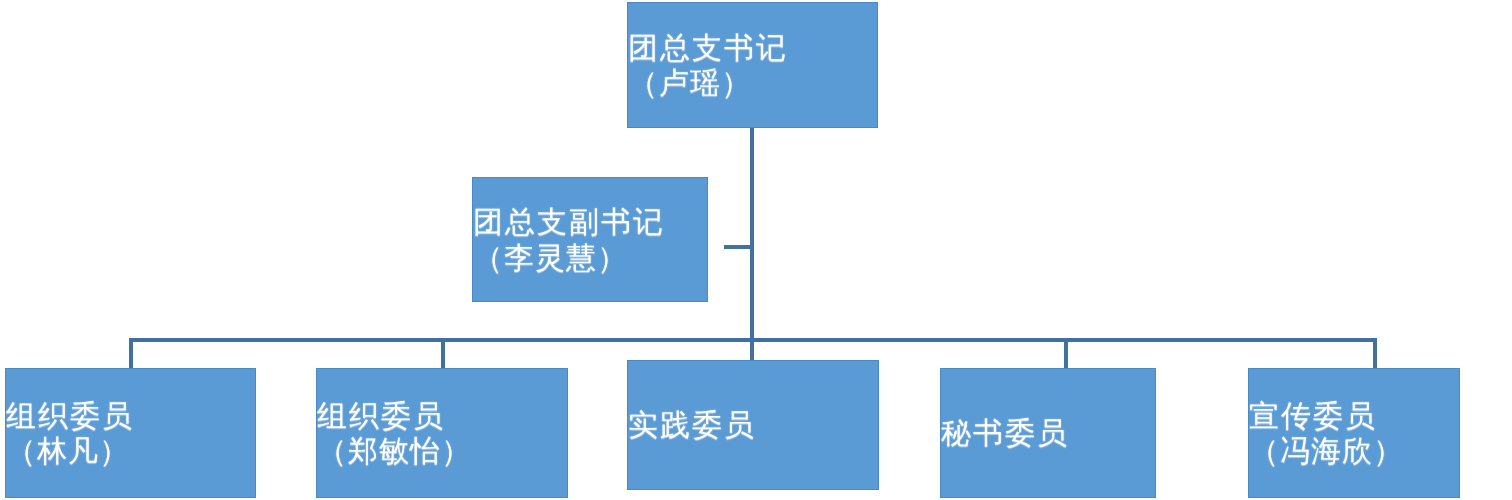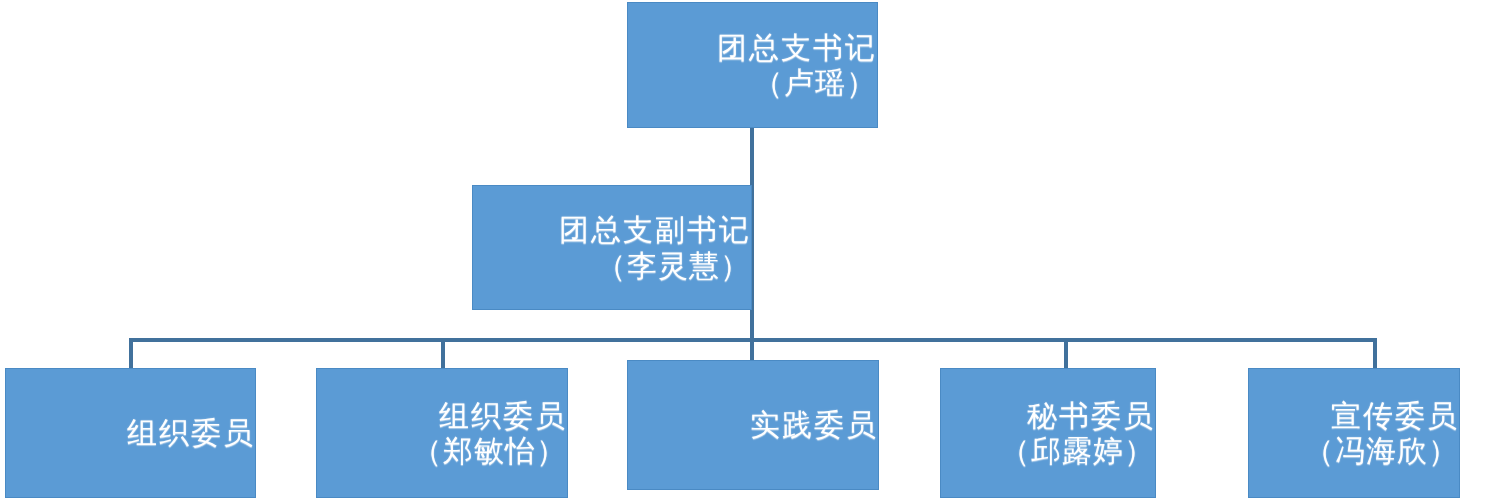--- a/index.html
+++ b/index.html
@@ -17,21 +17,21 @@
     background: #ffffff;
     overflow: hidden;
   }
   .node {
     position: absolute;
     background: #5B9BD5;
     border: 1px solid #4A8AC4;
     box-sizing: border-box;
     display: flex;
     flex-direction: column;
-    align-items: flex-end;
+    align-items: flex-start;
     justify-content: center;
     color: #ffffff;
     text-shadow: 0 1px 1px rgba(255,255,255,0.45), 0 0 2px rgba(255,255,255,0.35);
   }
   .node-title {
     font-size: 30px;
     line-height: 1.18;
     letter-spacing: 2px;
     white-space: nowrap;
   }
@@ -55,49 +55,49 @@
 
   <div class="node" style="left:627px; top:2px; width:251px; height:126px;">
     <div class="node-title">团总支书记</div>
     <div class="node-name">（卢瑶）</div>
   </div>
 
   <div class="connector v-line" style="left:750px; top:128px; height:212px;"></div>
 
   <div class="connector h-line" style="left:724px; top:245px; width:28px;"></div>
 
-  <div class="node" style="left:472px; top:185px; width:280px; height:125px;">
+  <div class="node" style="left:472px; top:177px; width:236px; height:125px;">
     <div class="node-title">团总支副书记</div>
     <div class="node-name">（李灵慧）</div>
   </div>
 
   <div class="connector h-line" style="left:129px; top:338px; width:1248px;"></div>
 
   <div class="connector v-line" style="left:129px; top:338px; height:30px;"></div>
   <div class="connector v-line" style="left:441px; top:338px; height:30px;"></div>
   <div class="connector v-line" style="left:750px; top:338px; height:30px;"></div>
   <div class="connector v-line" style="left:1064px; top:338px; height:30px;"></div>
   <div class="connector v-line" style="left:1373px; top:338px; height:30px;"></div>
 
   <div class="node" style="left:5px; top:368px; width:251px; height:130px;">
     <div class="node-title">组织委员</div>
+    <div class="node-name">（林凡）</div>
   </div>
 
   <div class="node" style="left:316px; top:368px; width:252px; height:130px;">
     <div class="node-title">组织委员</div>
     <div class="node-name">（郑敏怡）</div>
   </div>
 
   <div class="node" style="left:627px; top:360px; width:252px; height:130px;">
     <div class="node-title">实践委员</div>
   </div>
 
   <div class="node" style="left:940px; top:368px; width:216px; height:130px;">
     <div class="node-title">秘书委员</div>
-    <div class="node-name">（邱露婷）</div>
   </div>
 
   <div class="node" style="left:1248px; top:368px; width:212px; height:130px;">
     <div class="node-title">宣传委员</div>
     <div class="node-name">（冯海欣）</div>
   </div>
 
 </div>
 
 </body></html>

